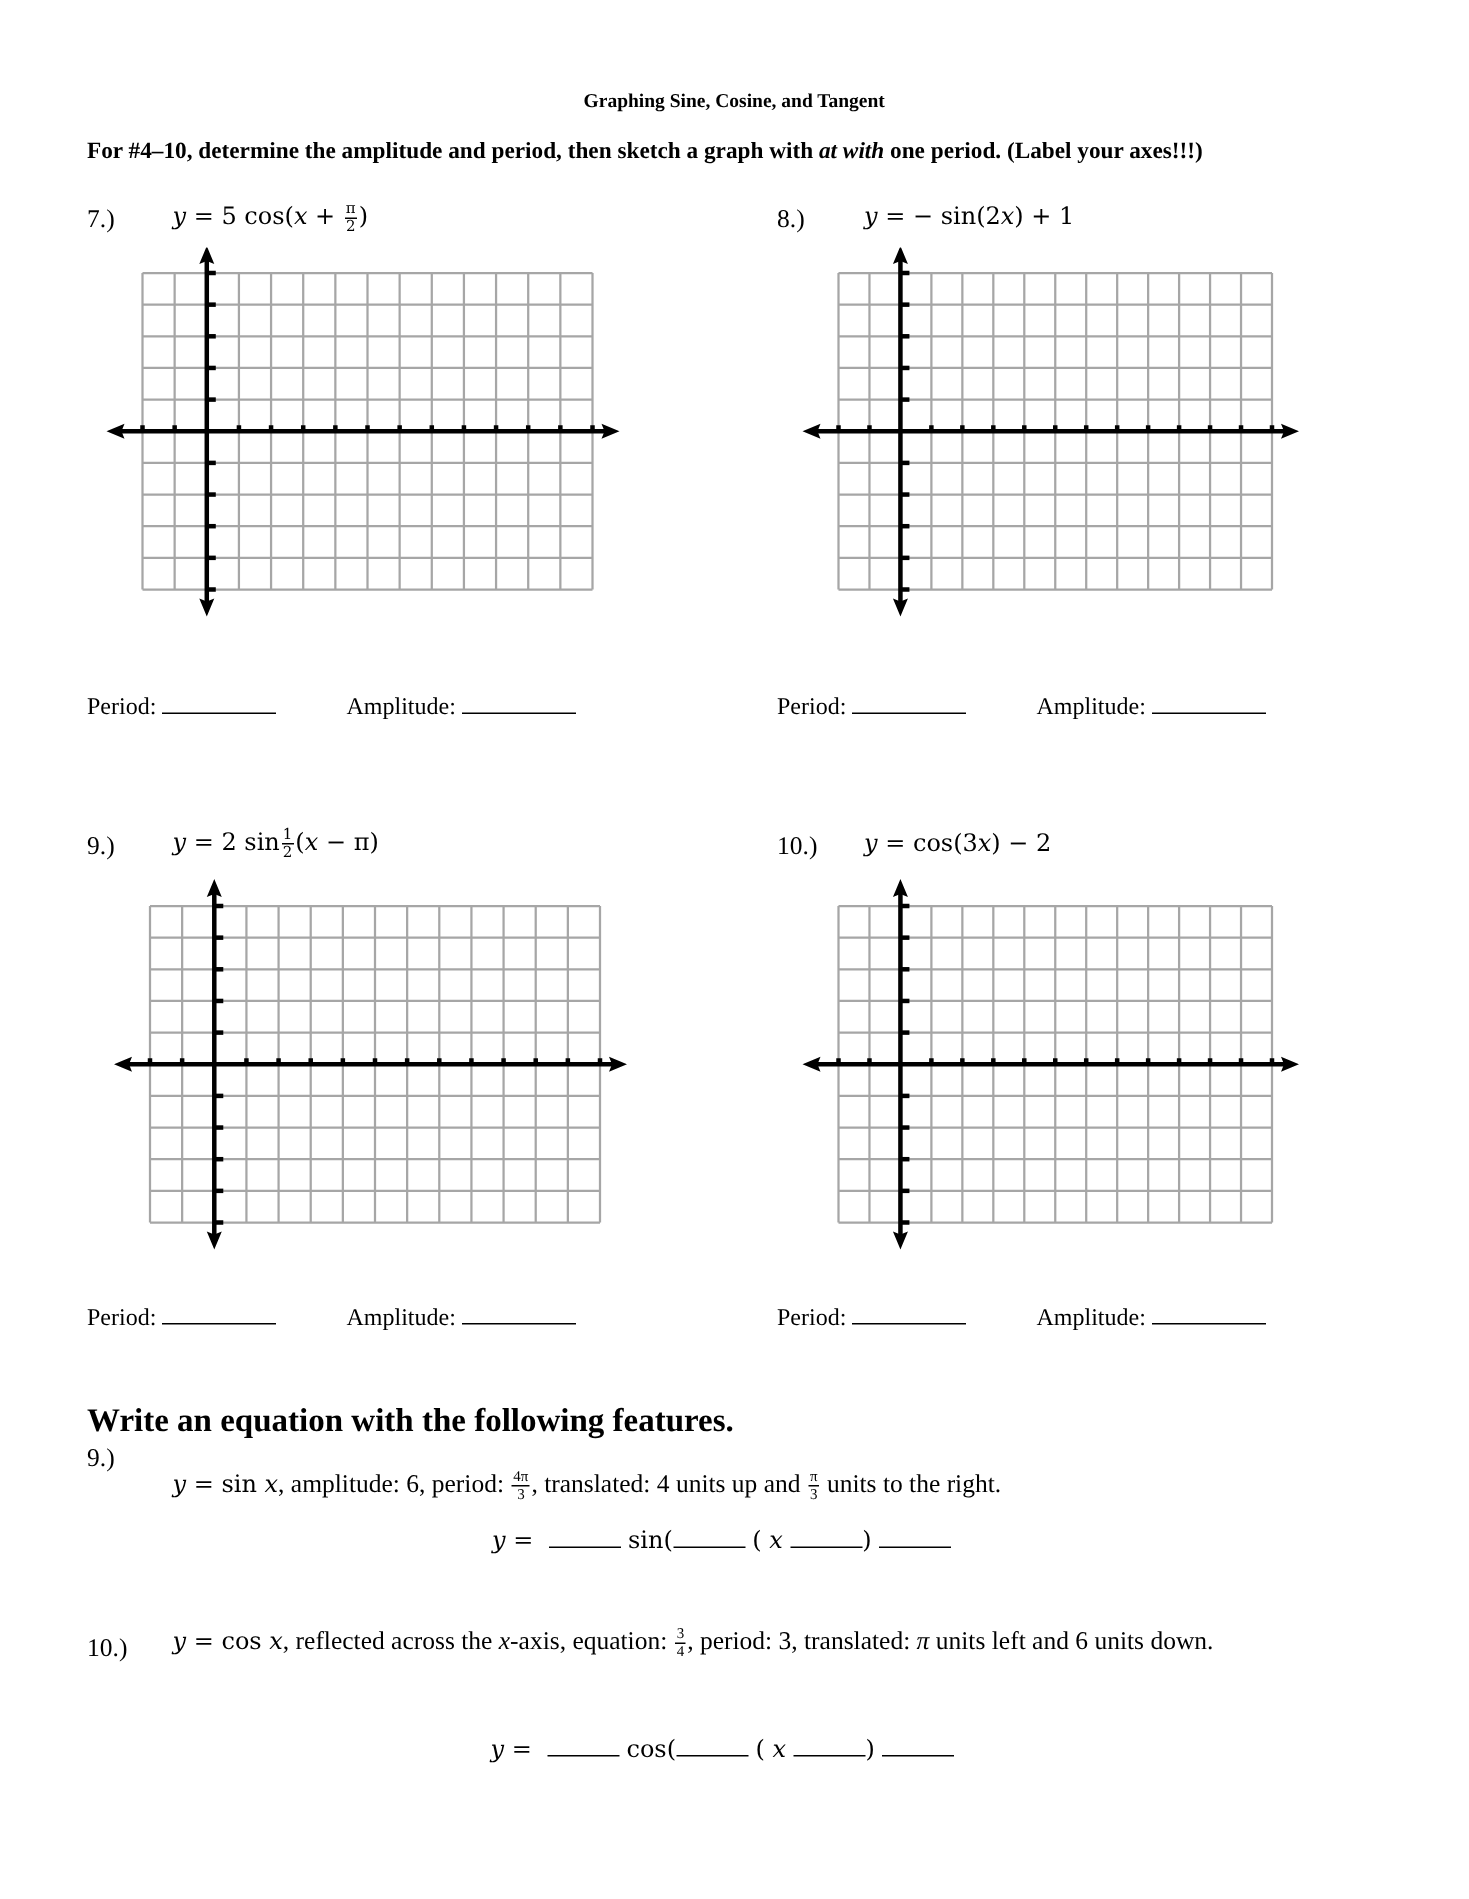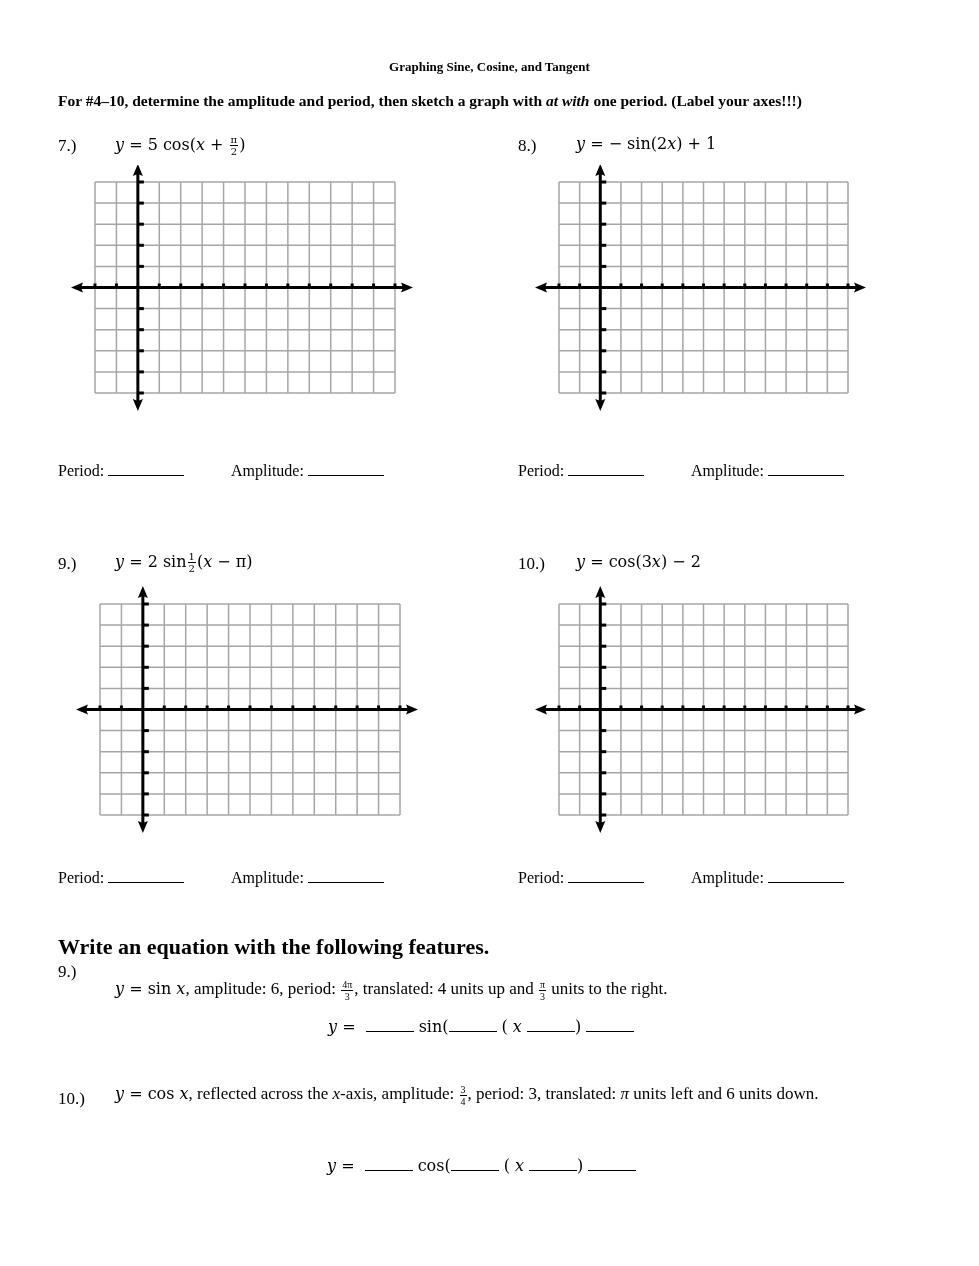--- a/index.html
+++ b/index.html
@@ -294,18 +294,18 @@
 <div class="abs" style="left:115px; top:979px; font-size:17px;">
   <span class="v math" style="font-style:italic;">y</span><span class="math"> = sin </span><span class="math" style="font-style:italic;">x</span><span>, amplitude: 6, period: </span><span class="frac"><span class="n">4π</span><span class="d">3</span></span><span>, translated: 4 units up and </span><span class="frac"><span class="n">π</span><span class="d">3</span></span><span> units to the right.</span>
 </div>
 
 <div class="abs eqline math" style="left:328px; top:1017px;">
   <span style="font-style:italic;">y</span><span> = </span><span class="blk"></span><span>sin(</span><span class="blk" style="margin-left:0;"></span><span>(</span> <span style="font-style:italic;">x</span><span class="blk" style="margin-right:0;"></span><span>)</span><span class="blk"></span>
 </div>
 
 <div class="abs qnum" style="left:58px; top:1089px;">10.)</div>
 <div class="abs" style="left:115px; top:1084px; font-size:17px;">
-  <span class="math" style="font-style:italic;">y</span><span class="math"> = cos </span><span class="math" style="font-style:italic;">x</span><span>, reflected across the </span><i>x</i><span>-axis, amplitude: </span><span class="frac"><span class="n">3</span><span class="d">4</span></span><span>, period: 3, translated: </span><i>π</i><span> units left and 6 units down.</span>
+  <span class="math" style="font-style:italic;">y</span><span class="math"> = cos </span><span class="math" style="font-style:italic;">x</span><span>, reflected across the </span><i>x</i><span>-axis, equation: </span><span class="frac"><span class="n">3</span><span class="d">4</span></span><span>, period: 3, translated: </span><i>π</i><span> units left and 6 units down.</span>
 </div>
 
 <div class="abs eqline math" style="left:327px; top:1144px;margin-top:12px;">
   <span style="font-style:italic;">y</span><span> = </span><span class="blk"></span><span>cos(</span><span class="blk" style="margin-left:0;"></span><span>(</span> <span style="font-style:italic;">x</span><span class="blk" style="margin-right:0;"></span><span>)</span><span class="blk"></span>
 </div>
 
 </body></html>

